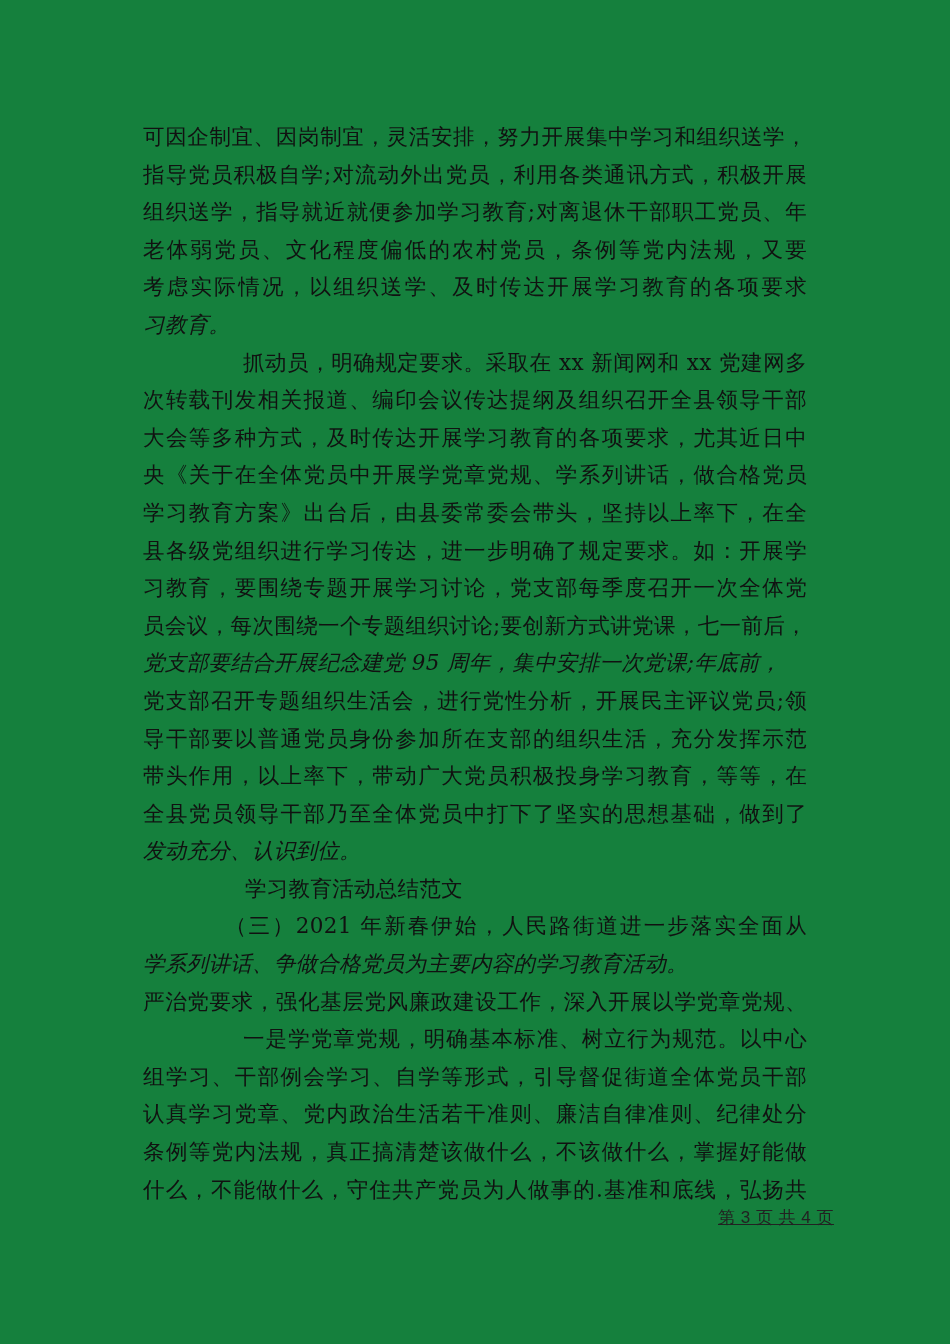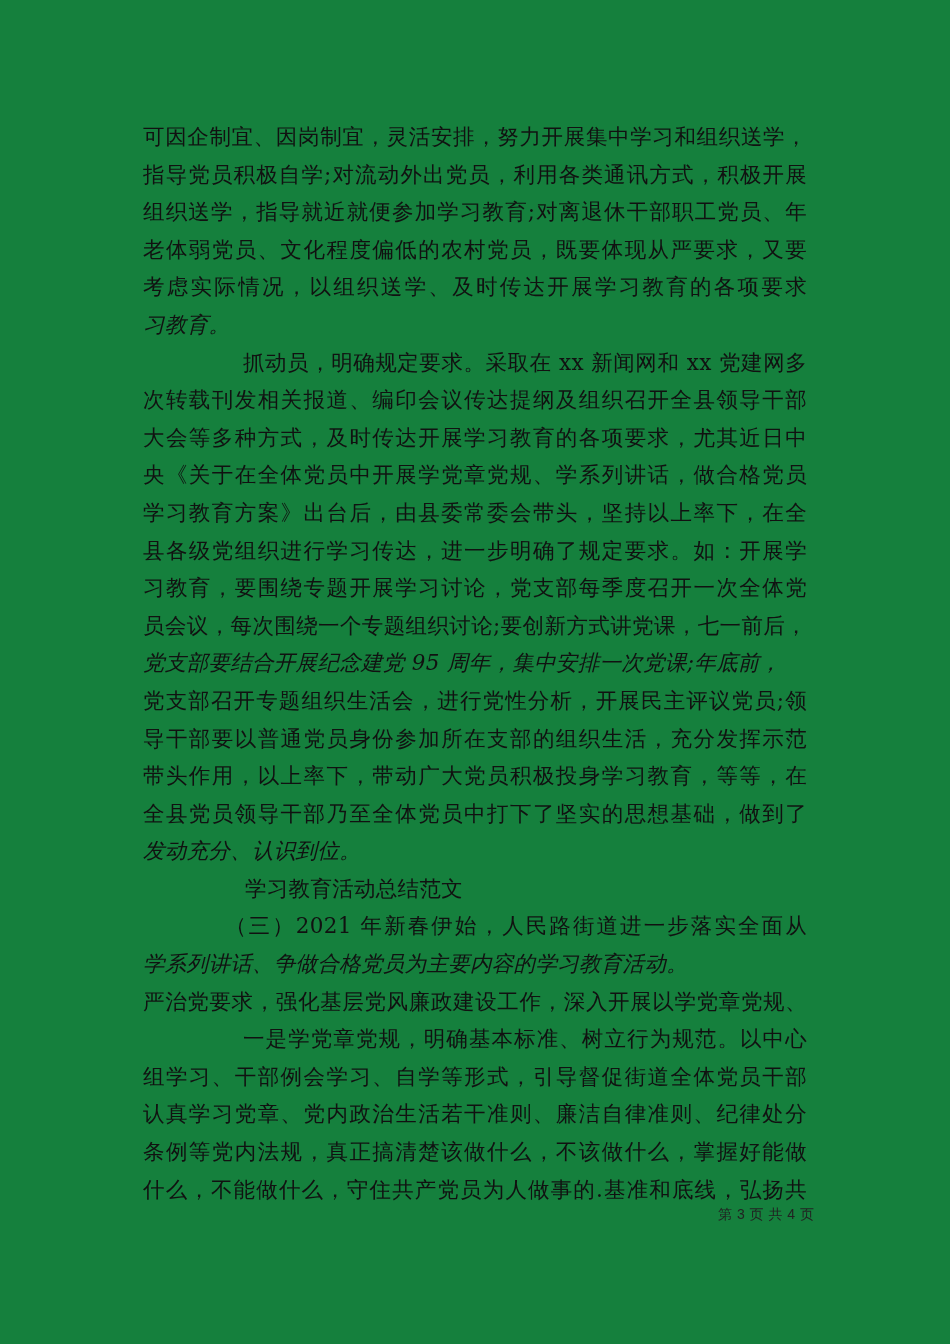--- a/index.html
+++ b/index.html
@@ -6,34 +6,34 @@
   body { width: 950px; height: 1344px; position: relative; overflow: hidden;
          font-family: "DejaVu Serif", "Liberation Serif", serif; color: #111; }
   .page { position: absolute; left: 0; top: 0; width: 950px; height: 1344px; background: #15803d; }
   .body-text { position: absolute; left: 143px; top: 118px; width: 664px; }
   .line { height: 37.6px; line-height: 37.6px; font-size: 21.5px; white-space: nowrap;
           letter-spacing: 0.3px; text-align: justify; text-align-last: justify; }
   .line.last { text-align-last: left; font-style: italic; }
   .indent-100 { padding-left: 100px; }
   .indent-82 { padding-left: 82px; }
   .title-line { padding-left: 102px; text-align-last: left; }
-  .footer { position: absolute; left: 718px; top: 1206px; font-size: 14px; color: #222;
-            font-family: "Liberation Sans", "DejaVu Sans", sans-serif; letter-spacing: 0.5px; }
+  .footer { position: absolute; left: 718px; top: 1206px; font-size: 17px; color: #222;
+            font-family: "Liberation Sans", "DejaVu Sans", sans-serif; letter-spacing: 0.5px; text-decoration: underline; }
 </style>
 </head>
 <body>
 
 <div class="page">
   <div class="body-text">
 
     <div>
       <div class="line">可因企制宜、因岗制宜，灵活安排，努力开展集中学习和组织送学，</div>
       <div class="line">指导党员积极自学;对流动外出党员，利用各类通讯方式，积极开展</div>
       <div class="line">组织送学，指导就近就便参加学习教育;对离退休干部职工党员、年</div>
-      <div class="line">老体弱党员、文化程度偏低的农村党员，既要体现从严要求，又要</div>
+      <div class="line">老体弱党员、文化程度偏低的农村党员，条例等党内法规，又要</div>
       <div class="line">考虑实际情况，以组织送学、及时传达开展学习教育的各项要求</div>
       <div class="line last">习教育。</div>
     </div>
 
     <div>
       <div class="line indent-100">抓动员，明确规定要求。采取在 xx 新闻网和 xx 党建网多</div>
       <div class="line">次转载刊发相关报道、编印会议传达提纲及组织召开全县领导干部</div>
       <div class="line">大会等多种方式，及时传达开展学习教育的各项要求，尤其近日中</div>
       <div class="line">央《关于在全体党员中开展学党章党规、学系列讲话，做合格党员</div>
       <div class="line">学习教育方案》出台后，由县委常委会带头，坚持以上率下，在全</div>

